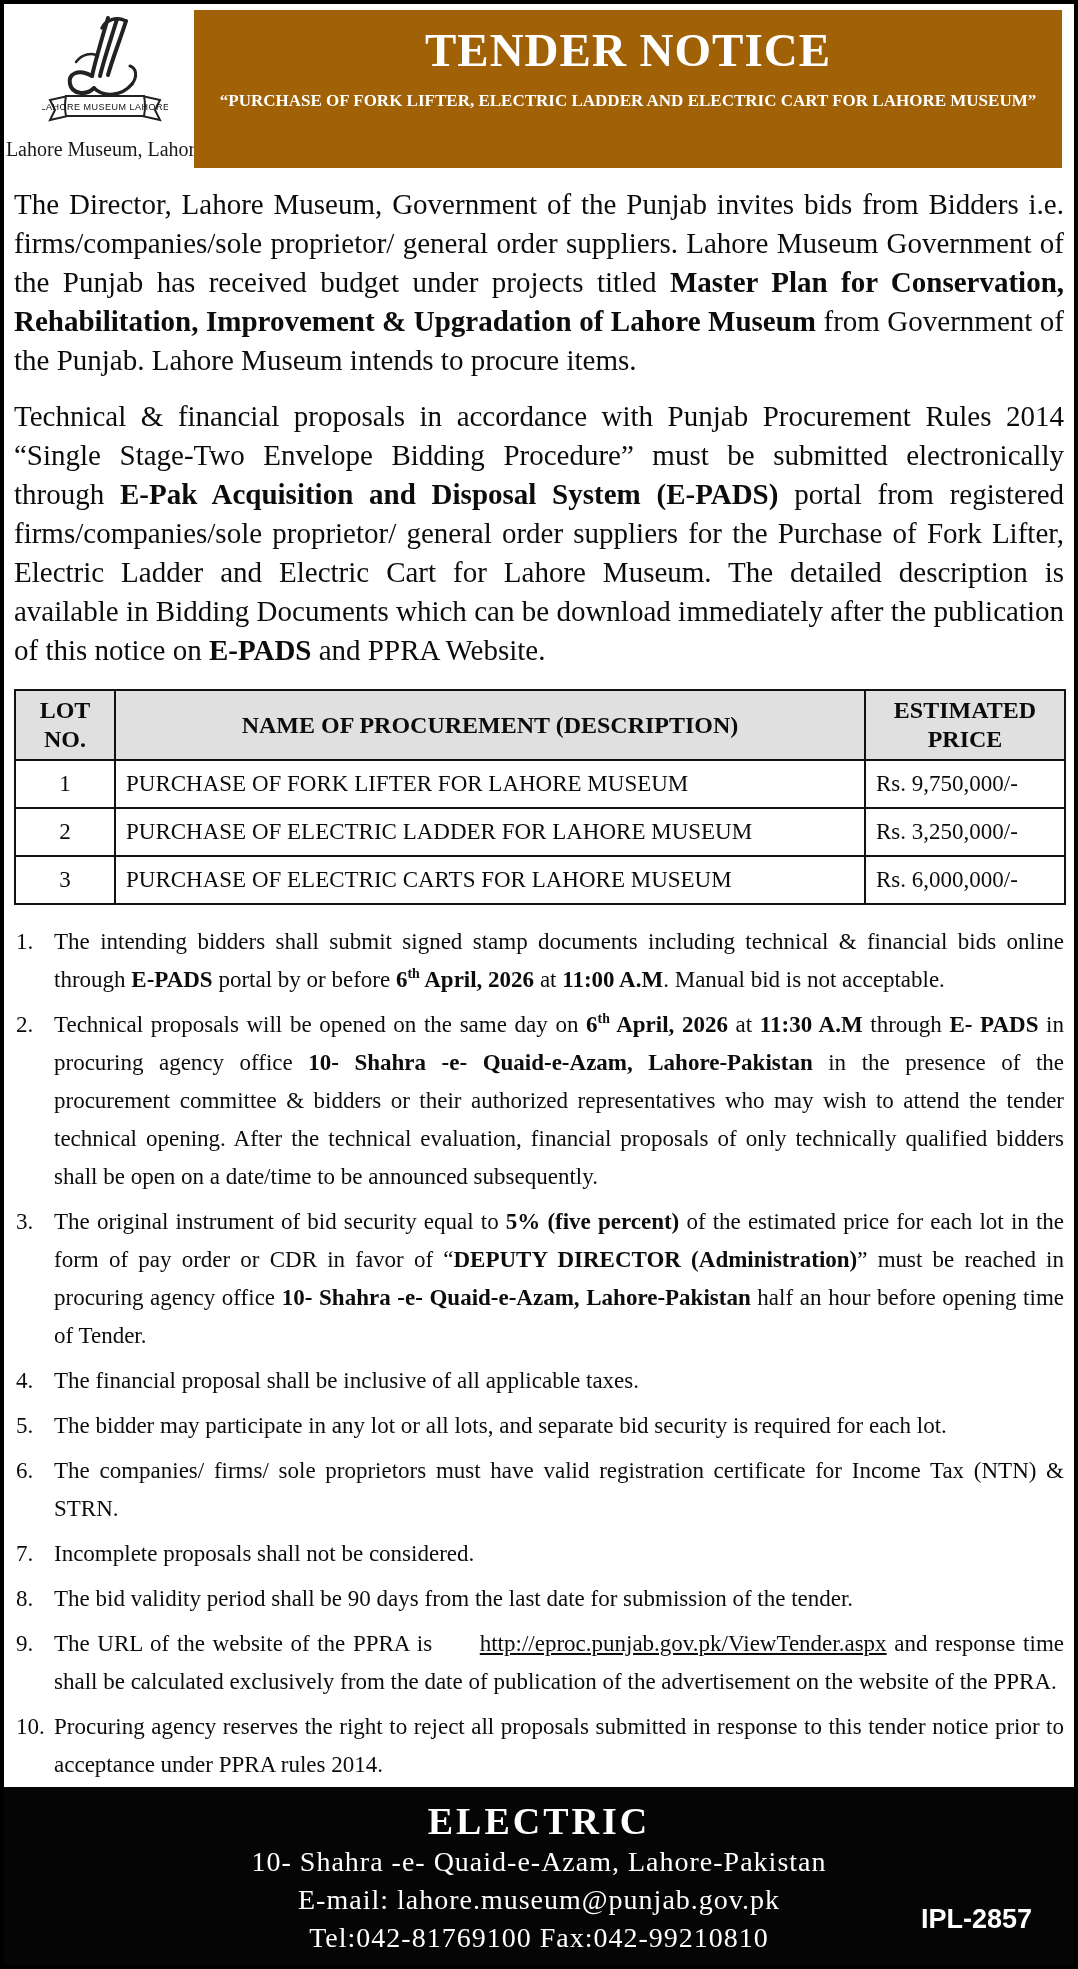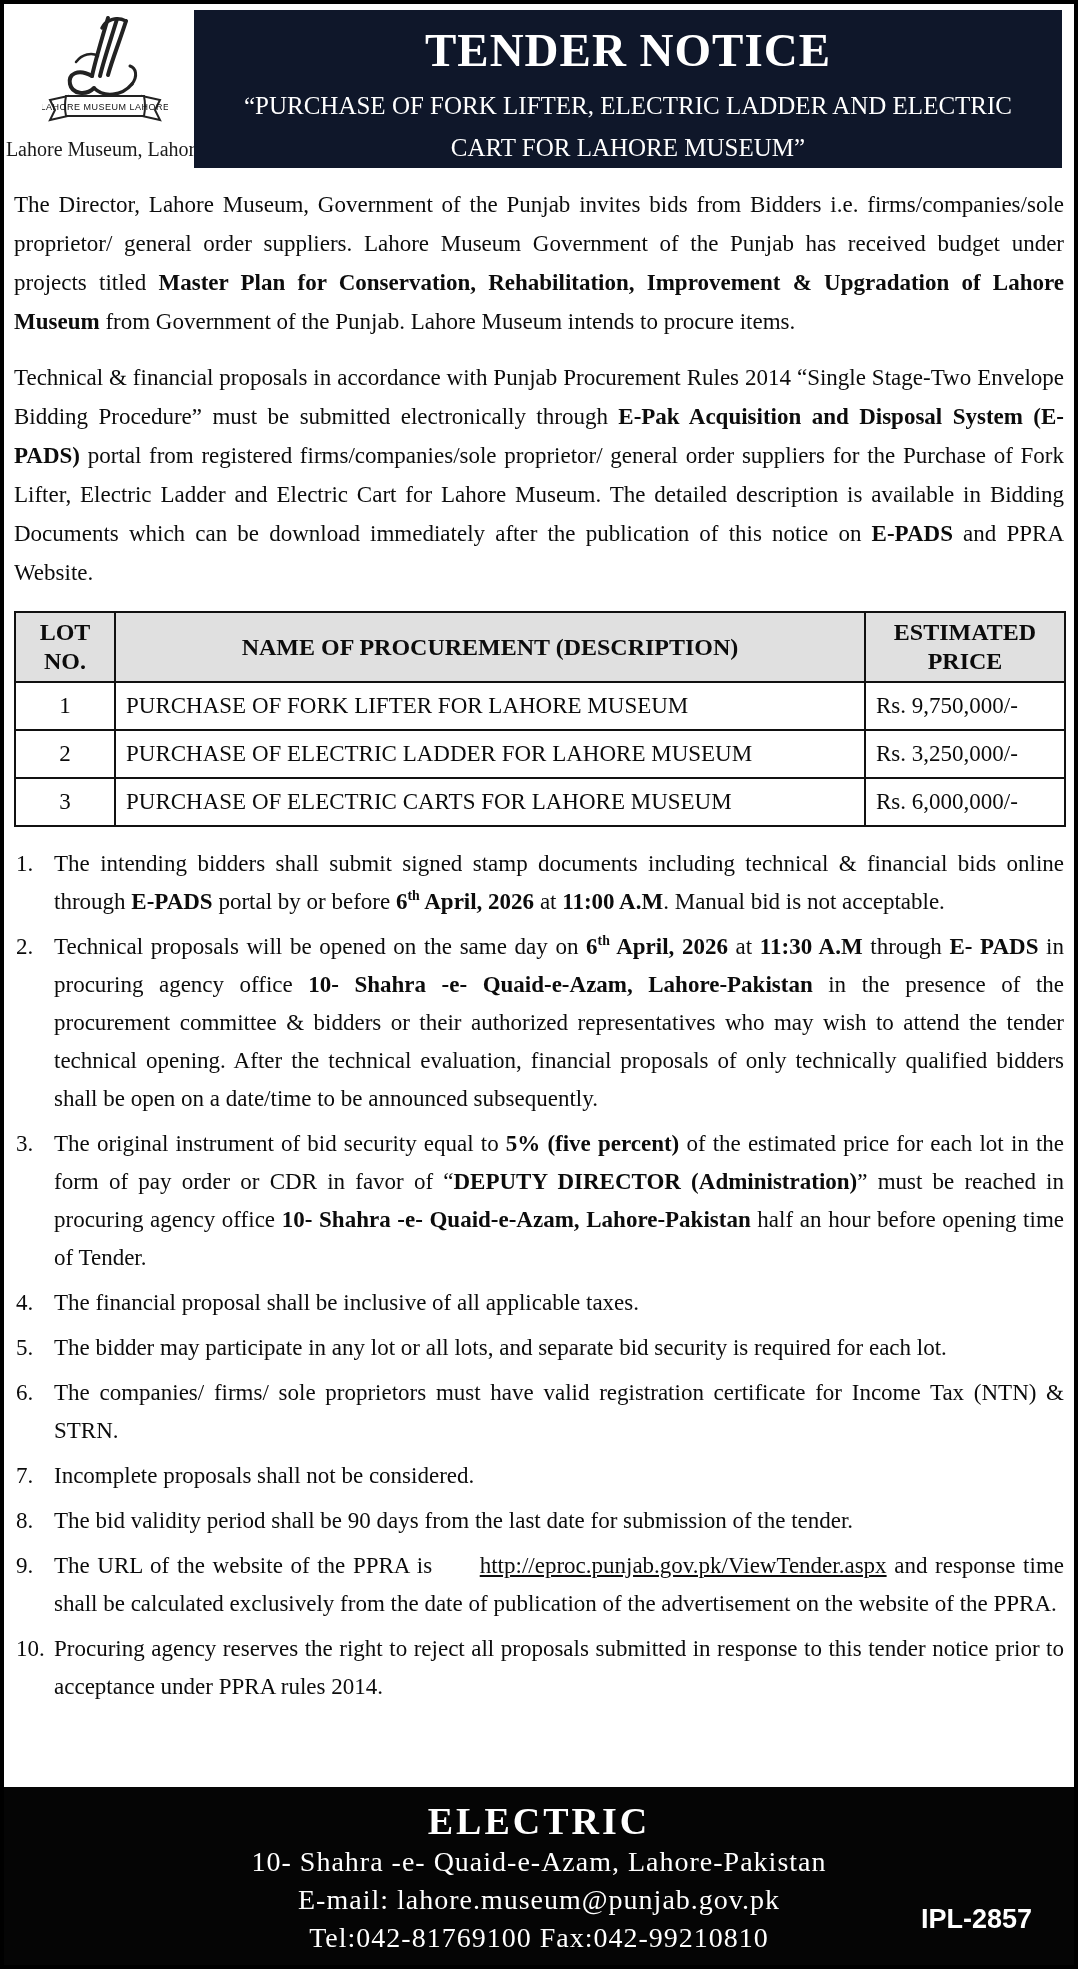--- a/index.html
+++ b/index.html
@@ -18,33 +18,33 @@
   .top{display:flex;align-items:stretch;height:158px;}
   .logo-box{
     width:166px;flex:0 0 166px;
     display:flex;flex-direction:column;align-items:center;justify-content:flex-start;
     padding-top:2px;box-sizing:border-box;margin-left:10px;
   }
   .logo-art{width:126px;height:122px;display:block;}
   .logo-caption{font-size:20px;margin-top:4px;white-space:nowrap;color:#1a1a1a;}
   .header-box{
     flex:1;margin-left:6px;margin-right:4px;
-    background:#0f172a;color:#fff;
+    background:#a16207;color:#fff;
     text-align:center;
     padding:14px 16px 8px 16px;box-sizing:border-box;
   }
   .header-title{
     font-size:47px;font-weight:bold;letter-spacing:1px;line-height:52px;
   }
   .header-subtitle{
-    font-size:25px;font-weight:normal;line-height:42px;margin-top:9px;
+    font-size:17px;font-weight:bold;line-height:31px;margin-top:9px;
   }
   
   .para{
-    font-size:23px;line-height:39px;text-align:justify;
+    font-size:29px;line-height:39px;text-align:justify;
     margin:17px 2px 0 2px;
   }
   .b{font-weight:bold;}
   .sup{font-size:60%;vertical-align:super;line-height:0;}
   .u{text-decoration:underline;margin-left:40px;}
   
   table.lots{
     border-collapse:collapse;width:1052px;margin:19px 2px 0 2px;
   }
   table.lots th,table.lots td{border:2px solid #111;}

